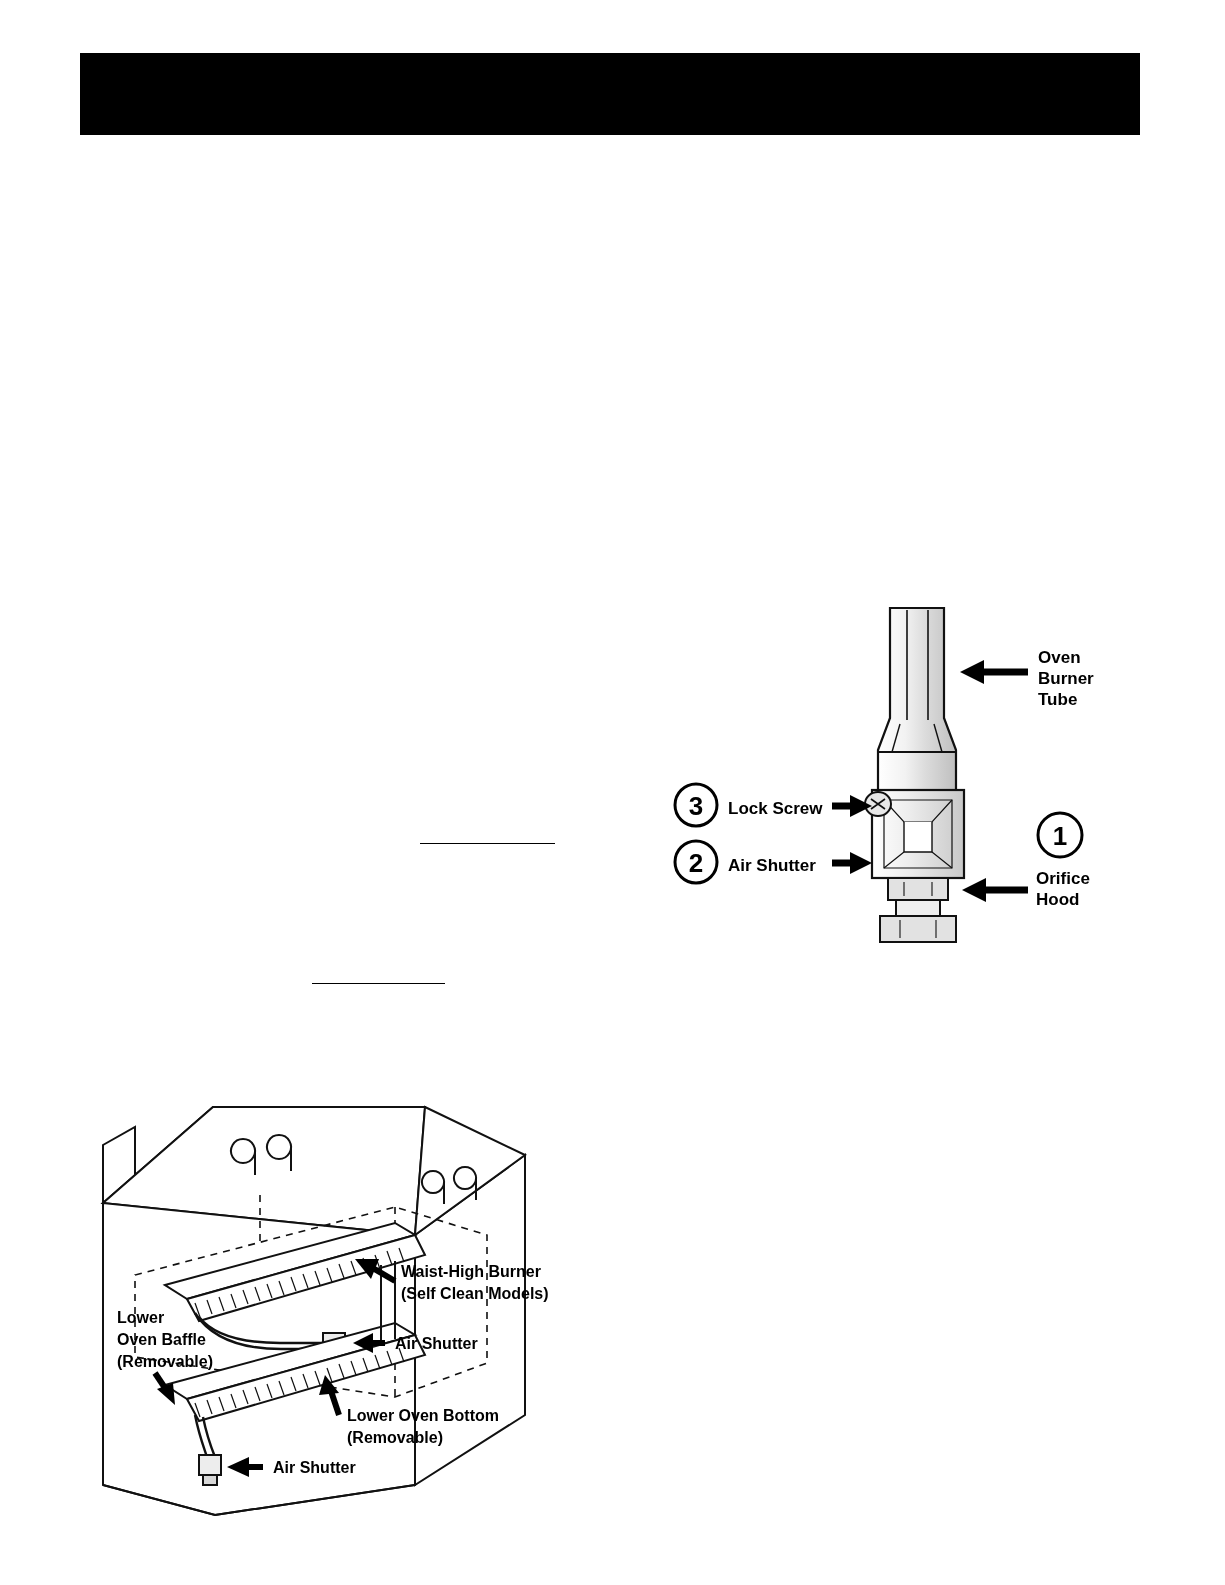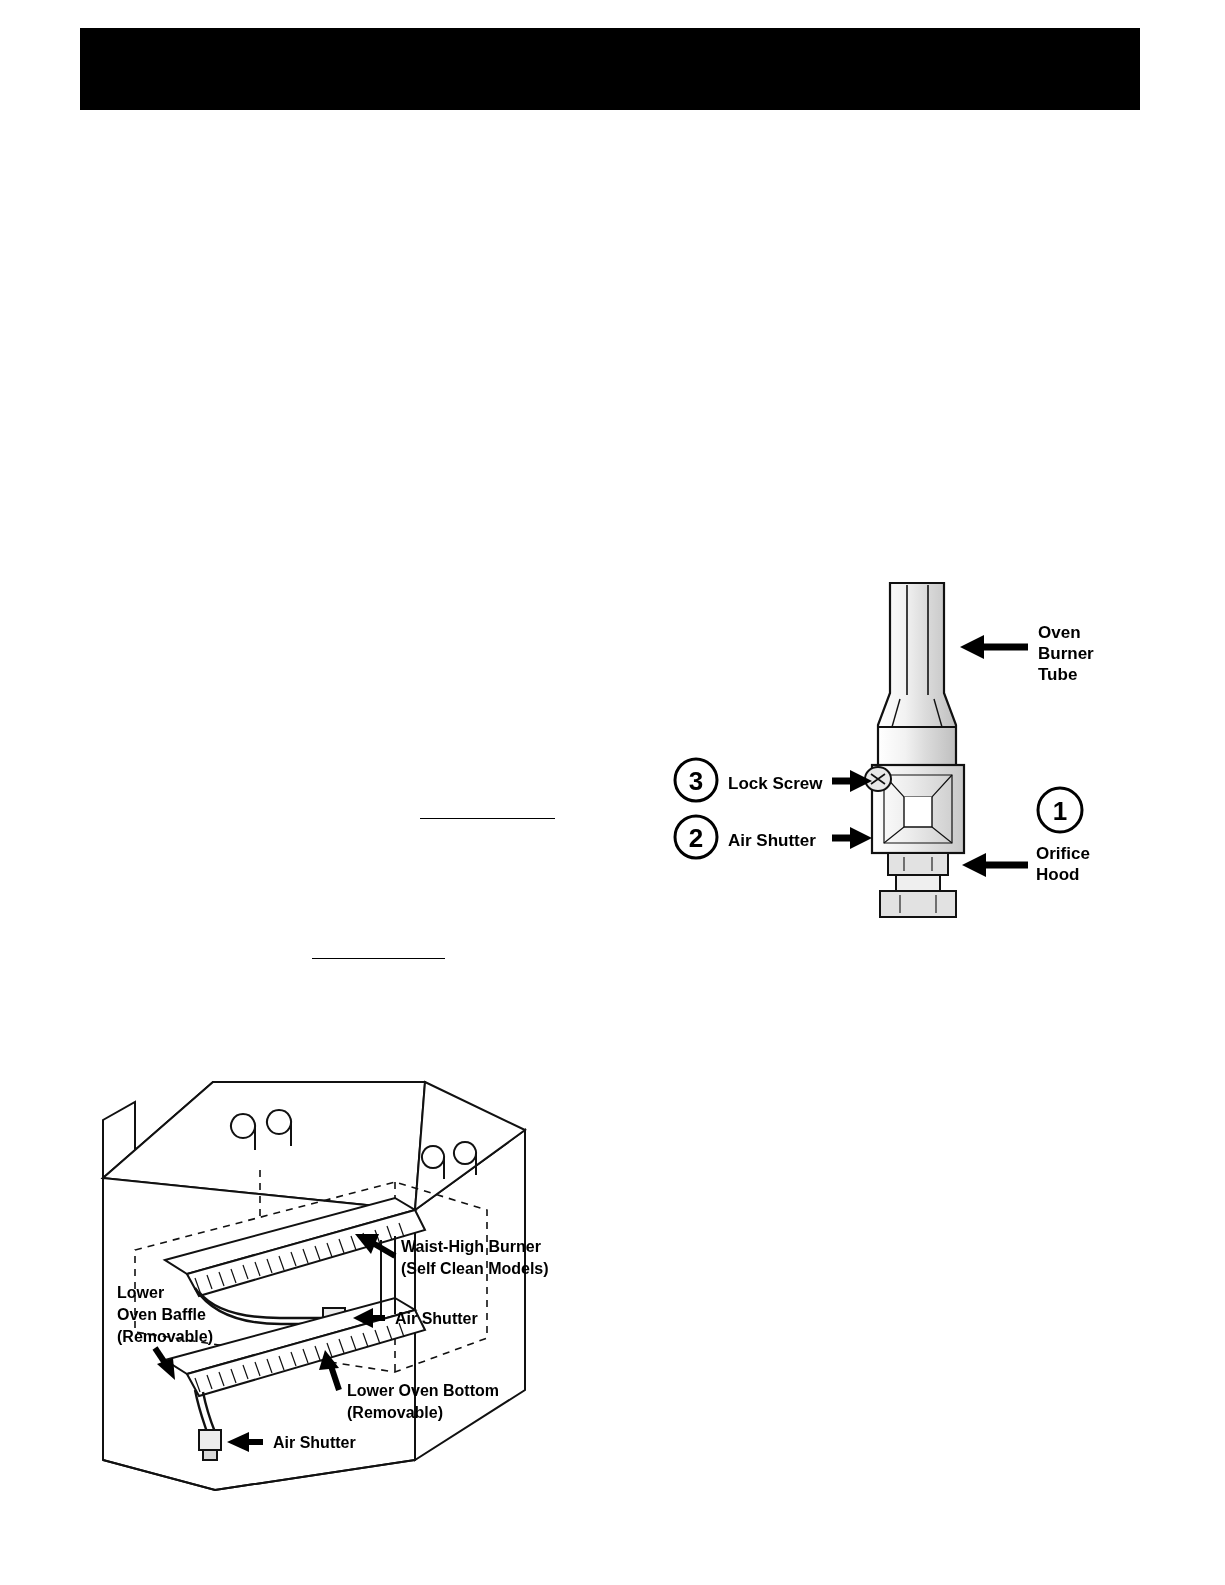--- a/index.html
+++ b/index.html
@@ -12,20 +12,21 @@
     height: 1585px;
     position: relative;
     font-family: "Liberation Sans", sans-serif;
     color: #000000;
     overflow: hidden;
   }
   .page {
     position: absolute;
     inset: 0;
     background: #ffffff;
+    margin-top: 25px;
   }
   
   .banner {
     position: absolute;
     left: 80px;
     top: 28px;
     width: 1060px;
     height: 82px;
     background: #000000;
   }

